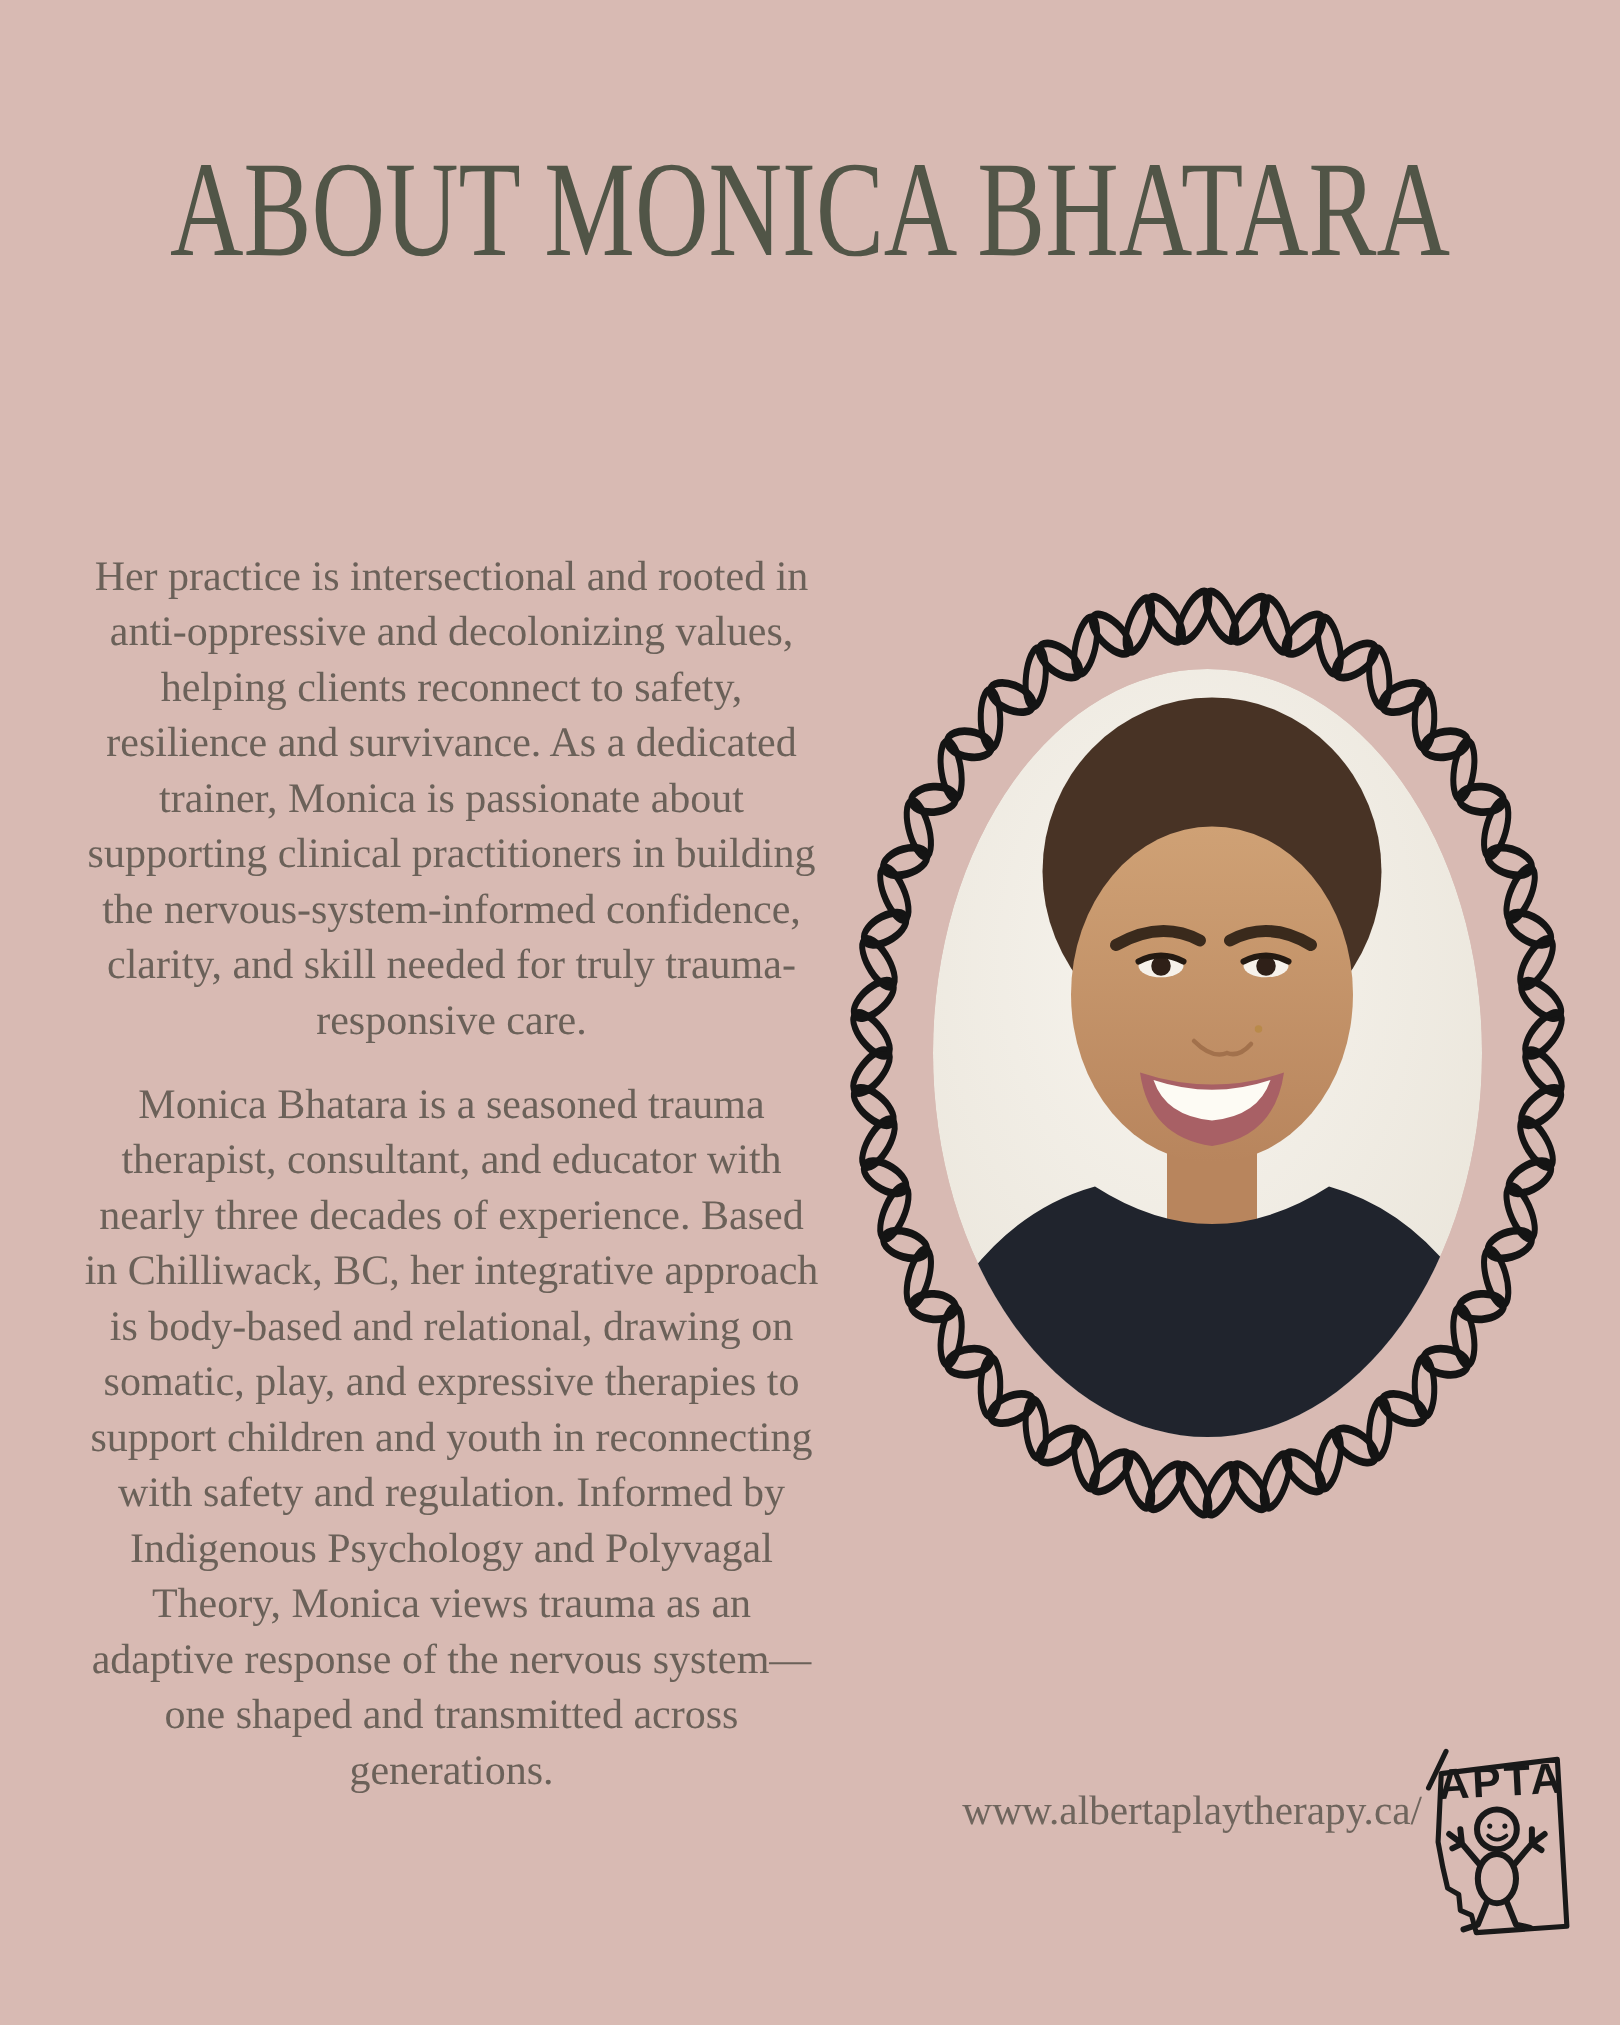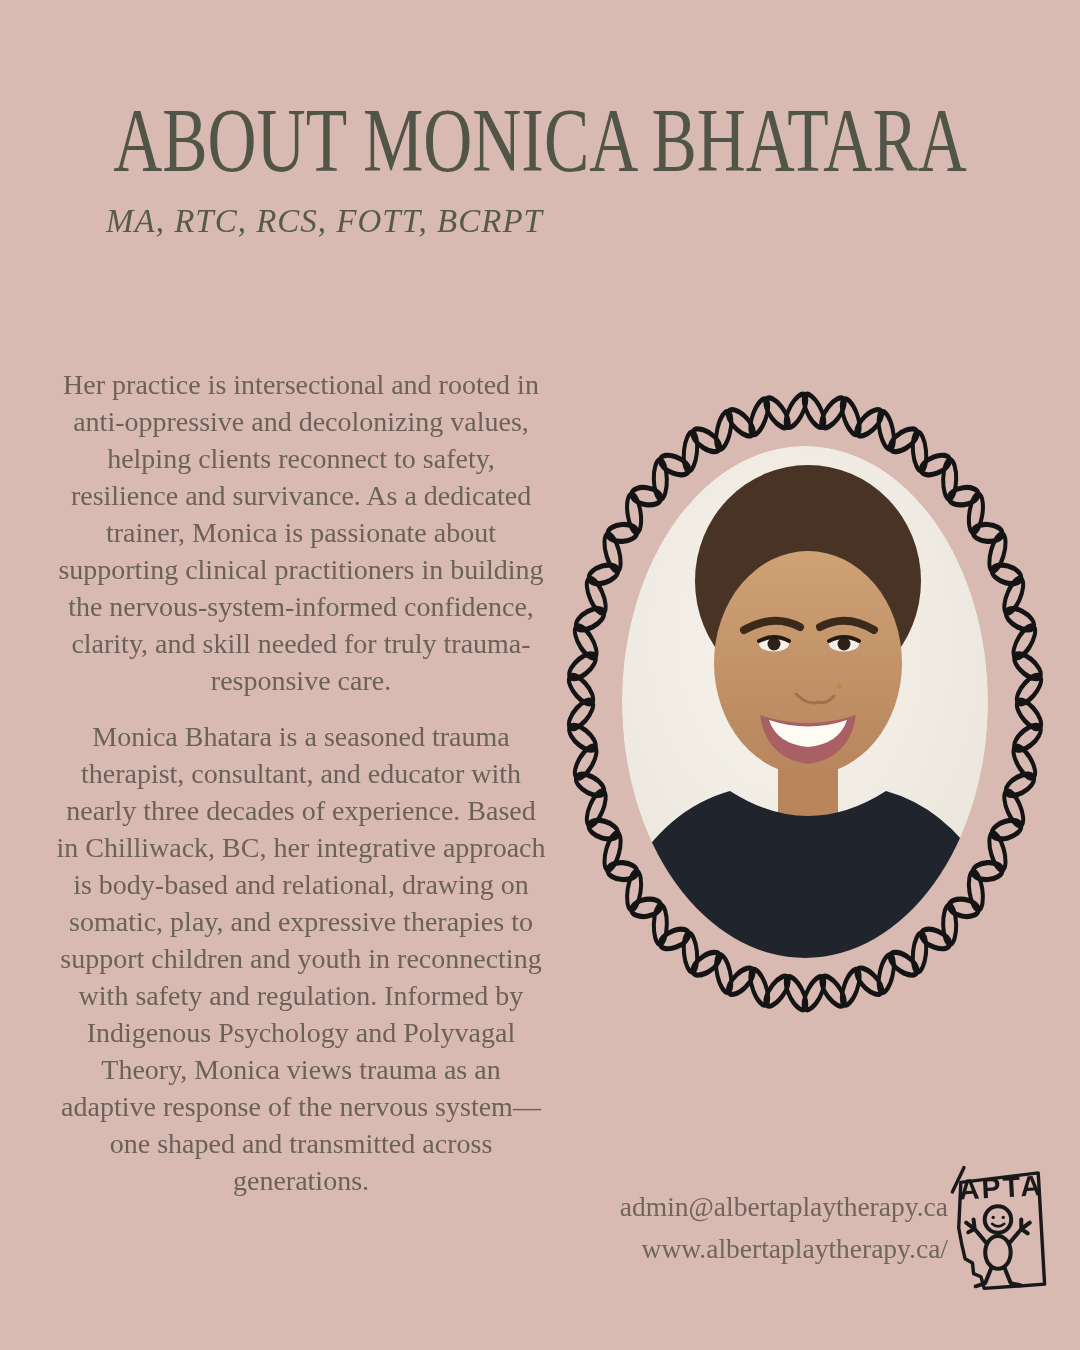--- a/index.html
+++ b/index.html
@@ -85,21 +85,20 @@
     fill: #191919;
   }
 </style>
 </head>
 <body>
 
 <div class="page">
 
   <h1 class="title">ABOUT MONICA BHATARA</h1>
 
-  <div class="credentials">MA, RTC, RCS, FOTT, BCRPT</div>
 
   <div class="bio">
     <p>Her practice is intersectional and rooted in
 anti-oppressive and decolonizing values,
 helping clients reconnect to safety,
 resilience and survivance. As a dedicated
 trainer, Monica is passionate about
 supporting clinical practitioners in building
 the nervous-system-informed confidence,
 clarity, and skill needed for truly trauma-
@@ -204,21 +203,20 @@
 
         <path d="M 192 329 Q 240 345 288 329 Q 282 372 240 378 Q 198 372 192 329 Z" fill="#a86065"></path>
         <path d="M 201 334 Q 240 347 279 334 Q 271 358 240 361 Q 209 358 201 334 Z" fill="#fdfbf4"></path>
 
         <path d="M 30 640 L 30 560 Q 72 430 162 405 Q 240 455 318 405 Q 408 430 450 560 L 450 640 Z" fill="#20242d"></path>
       </g>
     </svg>
   </div>
 
   <div class="contact">
-    <div>admin@albertaplaytherapy.ca</div>
     <div>www.albertaplaytherapy.ca/</div>
   </div>
 
   <svg class="logo" viewBox="0 0 100 120" xmlns="http://www.w3.org/2000/svg">
     <g fill="none" stroke="#191919" stroke-width="3.2" stroke-linecap="round" stroke-linejoin="round">
       <path d="M 14 17 L 87 8 L 93 113 L 36 117 L 33 106 L 26 103 L 25 93 L 18 89 L 15 76 L 12 60 L 14 17"></path>
       <path d="M 6 26 L 17 3"></path>
     </g>
     <text x="52" y="31" text-anchor="middle" transform="rotate(-3 52 26)">APTA</text>
     <g fill="none" stroke="#191919" stroke-width="3.8" stroke-linecap="round" stroke-linejoin="round">

